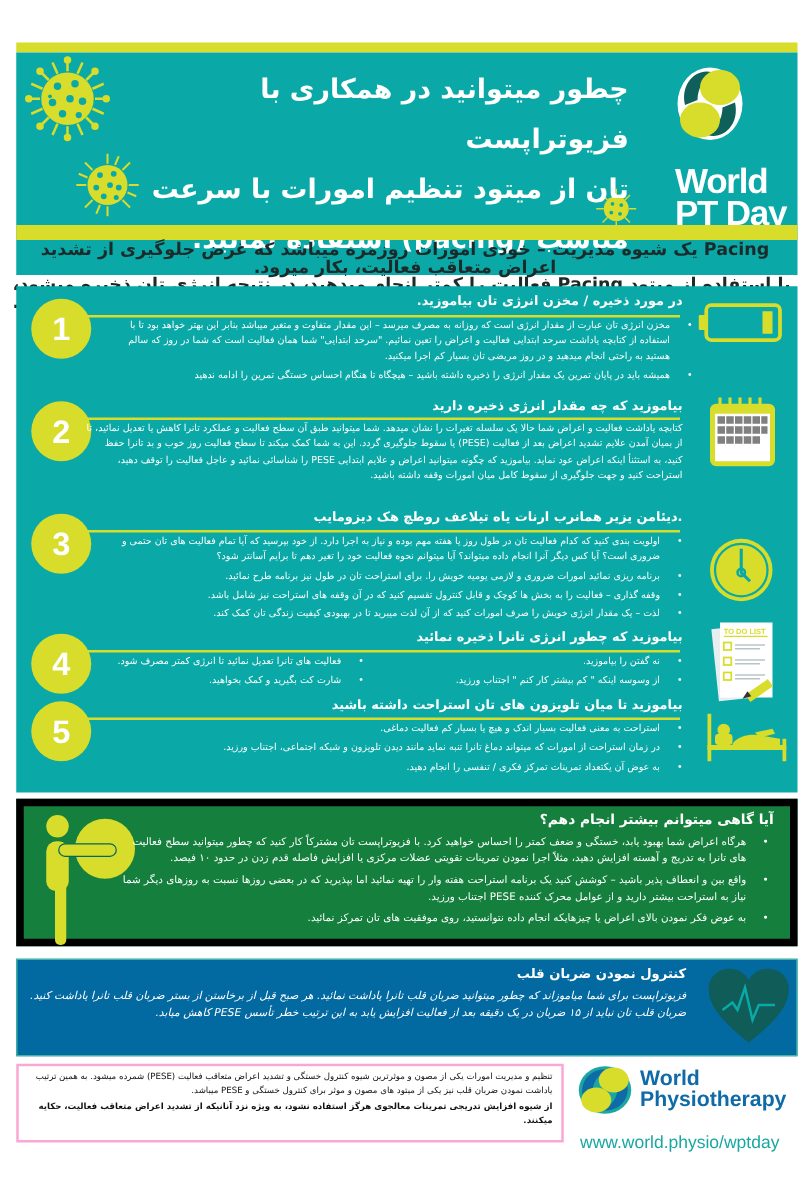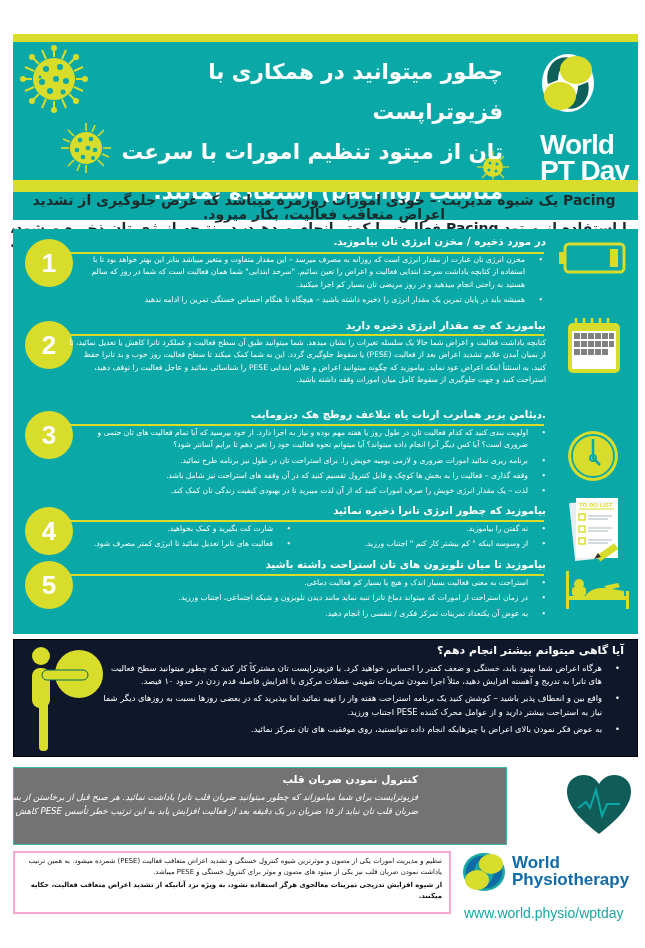--- a/index.html
+++ b/index.html
@@ -28,28 +28,28 @@
   .step-body ul { list-style: none; }
   .step-body li { position: relative; padding-right: 18px; margin-bottom: 3px; }
   .step-body li::before { content: "•"; position: absolute; right: 0; top: 0; }
   .step-body p { margin-bottom: 0; }
   .step-icon { position: absolute; }
 
   .cols { display: flex; flex-direction: row-reverse; gap: 40px; }
   .cols ul { flex: 1; }
 
   
-  .more { position: absolute; left: 13px; top: 639px; width: 625px; height: 118px; background: #0f172a; border: 1px solid #000000; }
+  .more { position: absolute; left: 13px; top: 639px; width: 625px; height: 118px; background: #15803d; border: 6px solid #000000; }
   .more-title { position: absolute; right: 13px; top: 4px; color:#fff; font-weight:bold; font-size: 11px; direction: rtl; }
   .more-body { position: absolute; right: 13px; top: 22px; width: 525px; color: #fff; font-size: 8.3px; line-height: 13.2px; direction: rtl; text-align: right; }
   .more-body li { list-style: none; position: relative; padding-right: 22px; margin-bottom: 4px; }
   .more-body li::before { content: "•"; position: absolute; right: 4px; top: 0; }
 
   
-  .heart { position: absolute; left: 13px; top: 767px; width: 494px; height: 78px; background: #737373; border: 1px solid #3cb7a3; }
+  .heart { position: absolute; left: 13px; top: 767px; width: 625px; height: 78px; background: #0369a1; border: 1px solid #3cb7a3; }
   .heart-title { position: absolute; right: 88px; top: 5px; font-size: 10.5px; font-weight: bold; color: #fff; direction: rtl; }
   .heart-body { position: absolute; right: 88px; top: 22px; width: 525px; color: #fff; font-size: 8.6px; line-height: 14px; direction: rtl; text-align: justify; font-style: italic; }
 
   
   .footnote { position: absolute; left: 13px; top: 851px; width: 438px; height: 63px; border: 2px solid #f9a8d4; background: #fff; padding: 3px 7px; color: #111; font-size: 6.9px; line-height: 10.5px; direction: rtl; text-align: right; }
   .footnote .b { font-weight: bold; margin-top: 3px; }
   .logo-wp { position: absolute; left: 462px; top: 852px; width: 180px; height: 60px; }
   .logo-wp .t { position: absolute; left: 50px; top: 2px; color: #0f6aa8; font-family:"Liberation Sans", sans-serif; font-weight: bold; font-size: 17px; line-height: 17px; }
   .logo-wp .url { position: absolute; left: 2px; top: 41px; color: #1aa7a3; font-family:"Liberation Sans", sans-serif; font-weight:normal; font-size: 14px; white-space: nowrap; margin-top: 12px; }
 </style>
@@ -173,21 +173,21 @@
   <p>Pacing یک شیوه مدیریت – خودی امورات روزمره میباشد که غرض جلوگیری از تشدید اعراض متعاقب فعالیت، بکار میرود.</p>
   <p>با استفاده از میتود Pacing فعالیت را کمتر انجام میدهید، در نتیجه انرژی تان ذخیره میشود، فعالیت ها را برای مدت کوتاه انجام دهید و بیشتر استراحت کنید.</p>
 </div>
 
 <div class="steps">
 
   <div class="step" style="top:0">
     <div class="step-num" style="top:10px">1</div>
     <div class="step-line" style="top:23px;width:475px"></div>
     <div class="step-title" style="top:6px">در مورد ذخیره / مخزن انرژی تان بیاموزید.</div>
-    <div class="step-body" style="right:95px;top:25px;width:460px">
+    <div class="step-body" style="right:84px;top:25px;width:460px">
       <ul>
         <li>مخزن انرژی تان عبارت از مقدار انرژی است که روزانه به مصرف میرسد – این مقدار متفاوت و متغیر میباشد بنابر این بهتر خواهد بود تا با استفاده از کتابچه یاداشت سرحد ابتدایی فعالیت و اعراض را تعین نمائیم. "سرحد ابتدایی" شما همان فعالیت است که شما در روز که سالم هستید به راحتی انجام میدهید و در روز مریضی تان بسیار کم اجرا میکنید.</li>
         <li>همیشه باید در پایان تمرین یک مقدار انرژی را ذخیره داشته باشید – هیچگاه تا هنگام احساس خستگی تمرین را ادامه ندهید</li>
       </ul>
     </div>
     <svg class="step-icon" style="left:545px;top:13px" width="68" height="32" viewBox="0 0 68 32">
       <rect x="7" y="2" width="59" height="28" rx="4" fill="none" stroke="#d8dc2a" stroke-width="3"></rect>
       <rect x="1" y="10" width="6" height="12" rx="1" fill="#d8dc2a"></rect>
       <rect x="52" y="7" width="8" height="18" fill="#d8dc2a"></rect>
     </svg>
@@ -247,22 +247,22 @@
       <circle cx="27" cy="29" r="3" fill="none" stroke="#0aa9a7" stroke-width="2"></circle>
     </svg>
   </div>
 
   <div class="step" style="top:272px">
     <div class="step-num" style="top:6px">4</div>
     <div class="step-line" style="top:19px;width:475px"></div>
     <div class="step-title" style="top:3px">بیاموزید که چطور انرژی تانرا ذخیره نمائید</div>
     <div class="step-body cols" style="right:92px;top:22px;width:470px">
       <ul>
+        <li>فعالیت های تانرا تعدیل نمائید تا انرژی کمتر مصرف شود.</li>
         <li>شارت کت بگیرید و کمک بخواهید.</li>
-        <li>فعالیت های تانرا تعدیل نمائید تا انرژی کمتر مصرف شود.</li>
       </ul>
       <ul>
         <li>نه گفتن را بیاموزید.</li>
         <li>از وسوسه اینکه " کم بیشتر کار کنم " اجتناب ورزید.</li>
       </ul>
     </div>
     <svg class="step-icon" style="left:555px;top:-6px" width="54" height="72" viewBox="0 0 54 72">
       <rect x="4" y="6" width="42" height="58" fill="#e8eef0" transform="rotate(-6 25 35)"></rect>
       <rect x="8" y="3" width="42" height="60" fill="#ffffff"></rect>
       <text x="11" y="12" font-size="6" font-weight="bold" fill="#d8dc2a" font-family="Liberation Sans, sans-serif">TO DO LIST</text>

